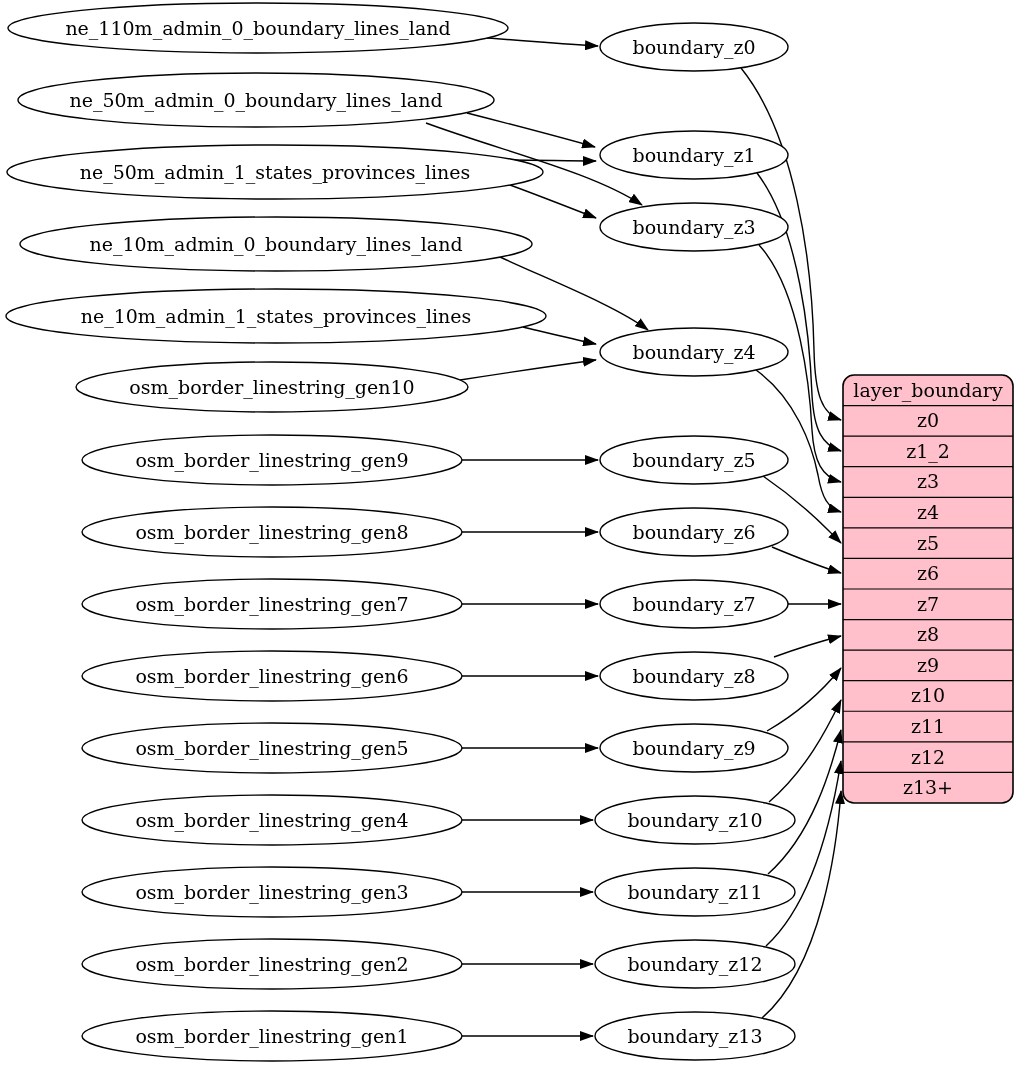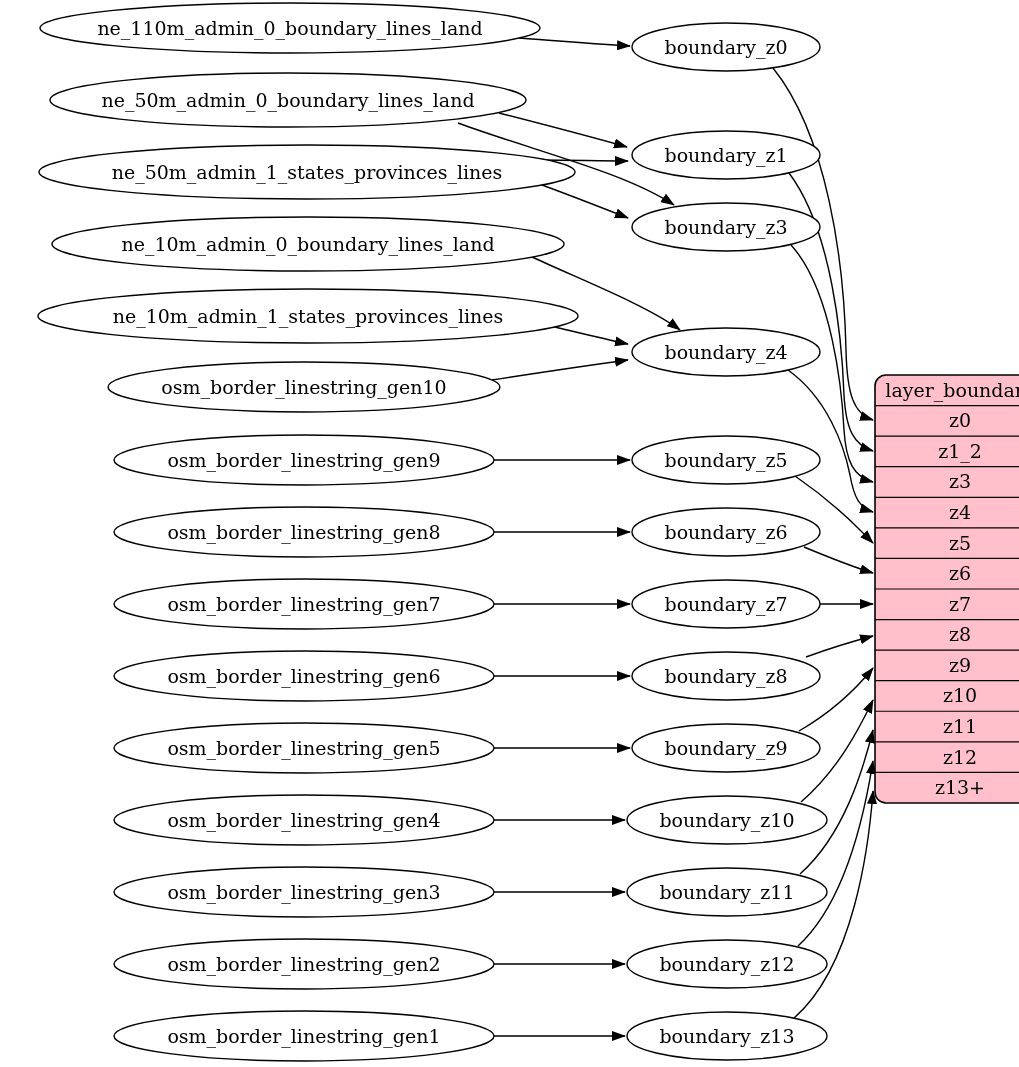--- a/index.html
+++ b/index.html
@@ -1,16 +1,16 @@
 <!DOCTYPE html>
 <html><head>
 <meta charset="utf-8">
 <style>
   html,body{margin:0;padding:0;background:#ffffff;}
-  .canvas{width:866px;height:1067px;position:relative;background:#ffffff;padding-left:32px;}
+  .canvas{width:866px;height:1067px;position:relative;background:#ffffff;}
   svg text{font-family:"DejaVu Serif","Liberation Serif",serif;font-size:19px;fill:#000;}
   .node-ellipse{fill:#ffffff;stroke:#000000;stroke-width:1.4;}
   .edge{fill:none;stroke:#000000;stroke-width:1.4;}
   .table-rect{stroke:#000000;stroke-width:1.6;}
   .sep{stroke:#000000;stroke-width:1.2;}
 </style>
 </head>
 <body>
 
 <div class="canvas">

